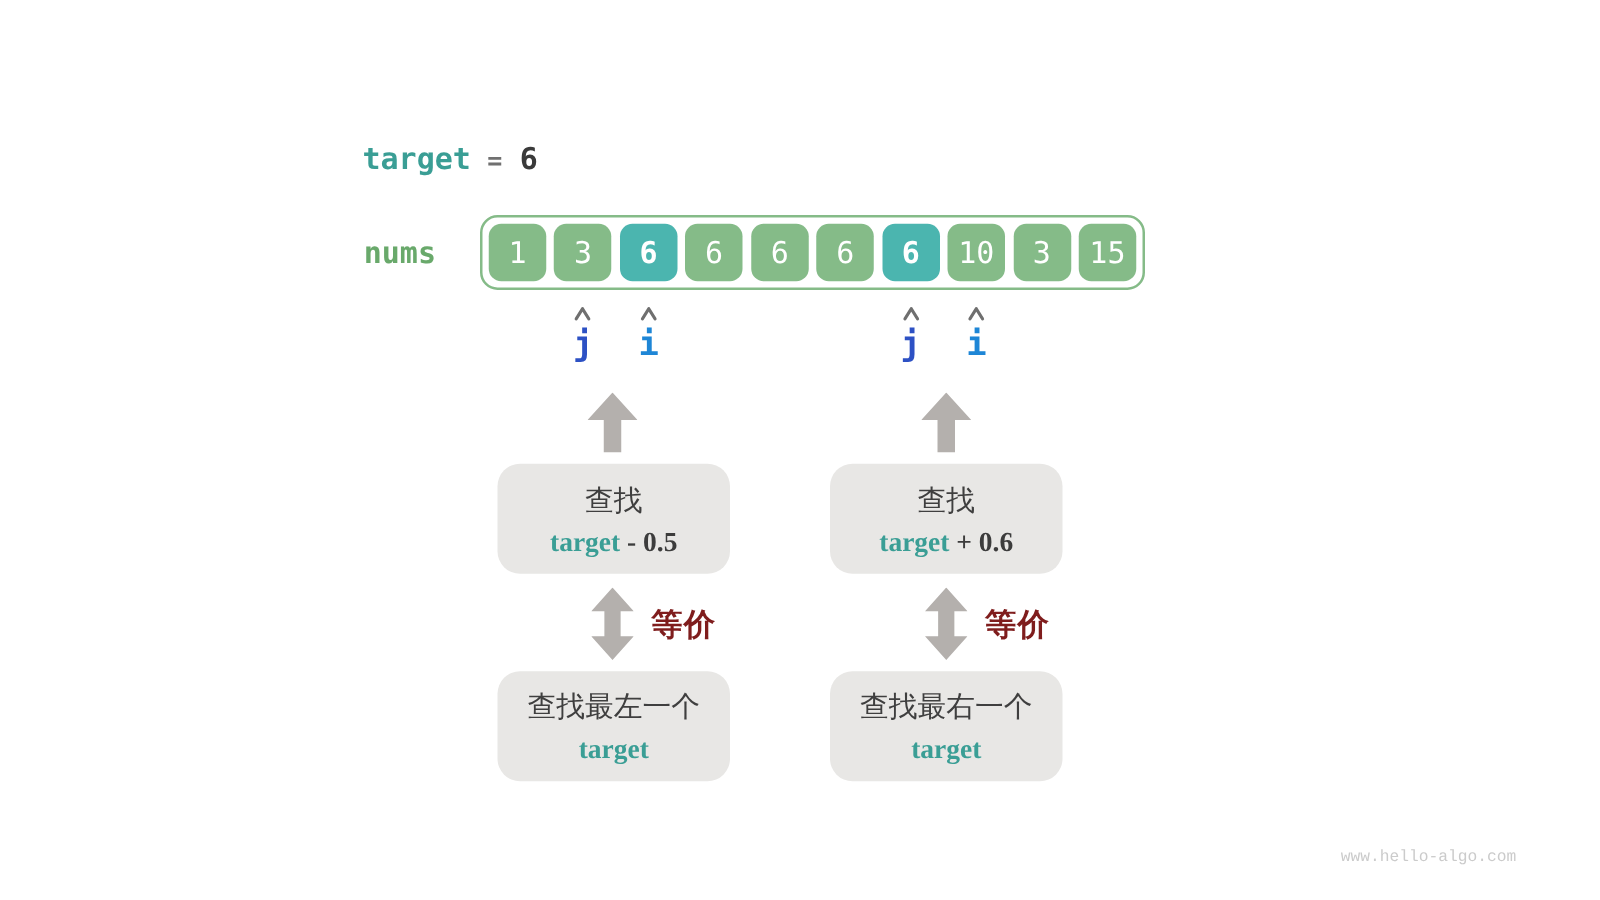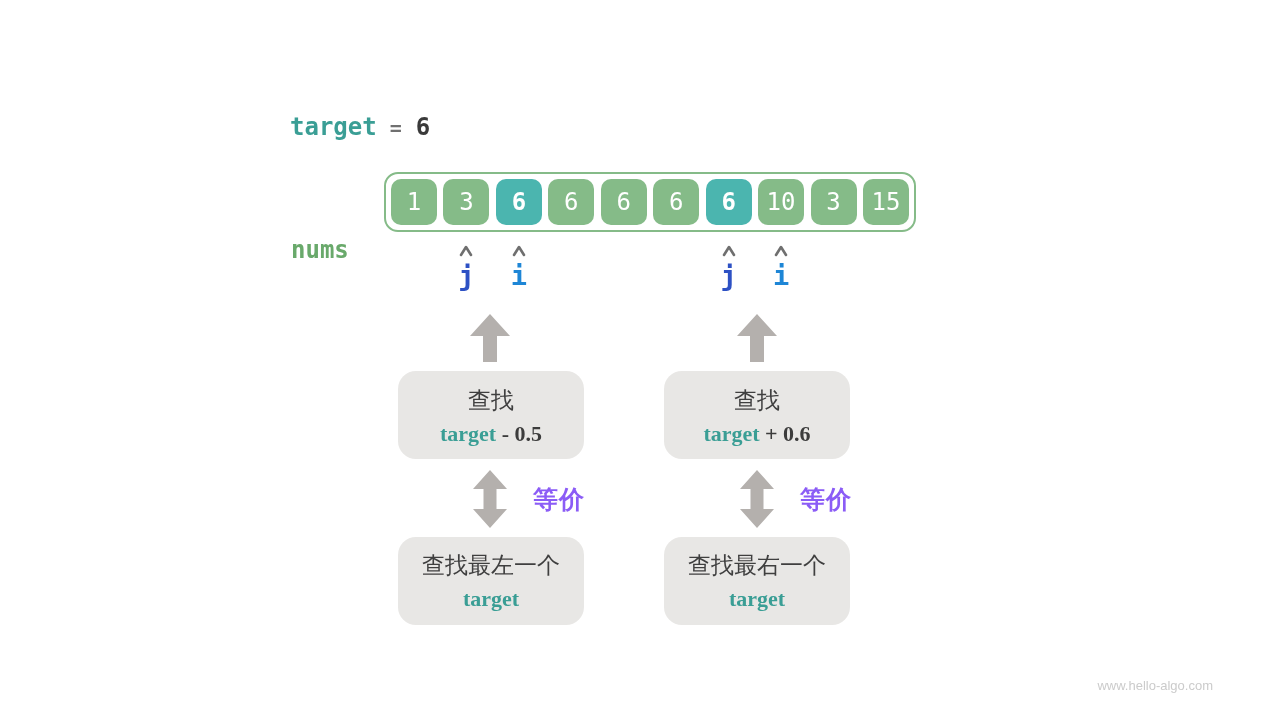--- a/index.html
+++ b/index.html
@@ -19,21 +19,21 @@
     font-size: 24px; line-height: 30px;
   }
   .target-line .kw { color: #3A9E95; font-weight: bold; }
   .target-line .eq { color: #707070; font-size: 20px; margin: 0 14px 0 13px; font-weight: 600; }
   .target-line .val { color: #3A3A3A; font-weight: bold; }
 
   
   .nums-label {
     position: absolute; left: 291px; top: 188px;
     font-family: "DejaVu Sans Mono", monospace;
-    font-size: 24px; font-weight: bold; color: #69A96B; margin-top: 48px;
+    font-size: 24px; font-weight: bold; color: #69A96B;
   }
 
   
   .array-box {
     position: absolute; left: 384px; top: 172px;
     width: 532px; height: 60px; box-sizing: border-box;
     border: 2px solid #85BB88; border-radius: 14px;
     background: #ffffff;
     padding: 0 5px;
     display: flex; align-items: center; justify-content: space-between;
@@ -55,23 +55,22 @@
     font-size: 27px; font-weight: 800; line-height: 32px;
   }
   .ptr-j { color: #2D51C4; }
   .ptr-i { color: #1E86D6; }
 
   
   .up-arrow { position: absolute; top: 314px; width: 40px; height: 48px; }
   .equiv-arrow { position: absolute; top: 470px; width: 34px; height: 58px; }
   .equiv-label {
     position: absolute; top: 483px;
-    font-size: 25px; font-weight: 700; color: #8b5cf6;
+    font-size: 25px; font-weight: 700; color: #7f1d1d;
     letter-spacing: 1px;
-    margin-left: 12px;
   }
 
   
   .gbox {
     position: absolute; width: 186px; box-sizing: border-box;
     background: #E8E7E5; border-radius: 18px;
     text-align: center;
   }
   .gbox.top { top: 371px; height: 88px; padding-top: 15px; }
   .gbox.bottom { top: 537px; height: 88px; padding-top: 14px; }
@@ -81,21 +80,21 @@
     font-family: Liberation Serif, serif;
     font-size: 22px; font-weight: bold; line-height: 28px;
   }
   .gbox .code .t { color: #3A9E95; }
   .gbox .code .rest { color: #3C3C3C; white-space: pre; }
   .col-left { left: 398px; }
   .col-right { left: 664px; }
 
   .watermark {
     position: absolute; right: 67px; top: 678px;
-    font-family: Liberation Sans, sans-serif;
+    font-family: Liberation Mono, monospace;
     font-size: 13px; color: #CBCBCB;
   }
 </style>
 </head>
 <body>
 
 <div class="canvas">
 
   <div class="target-line">
     <span class="kw">target</span>

